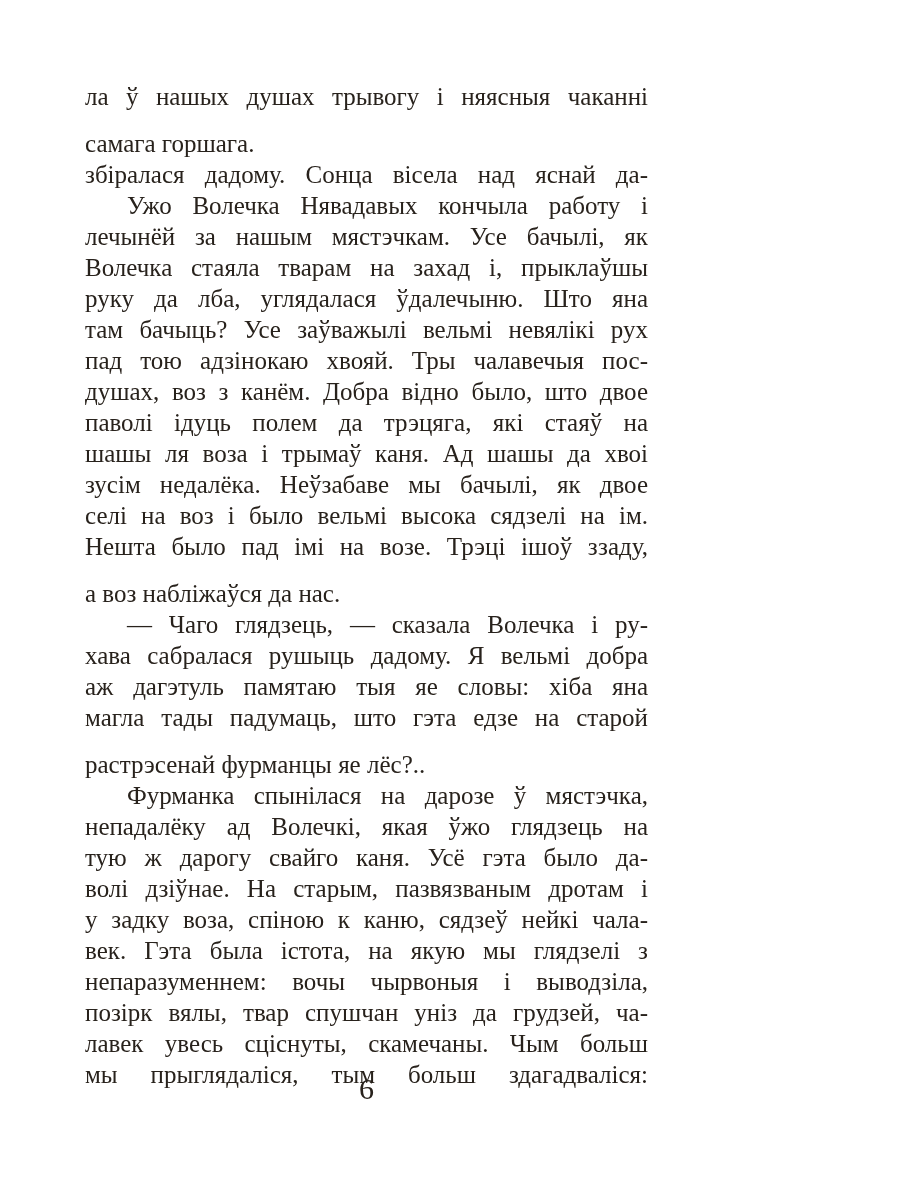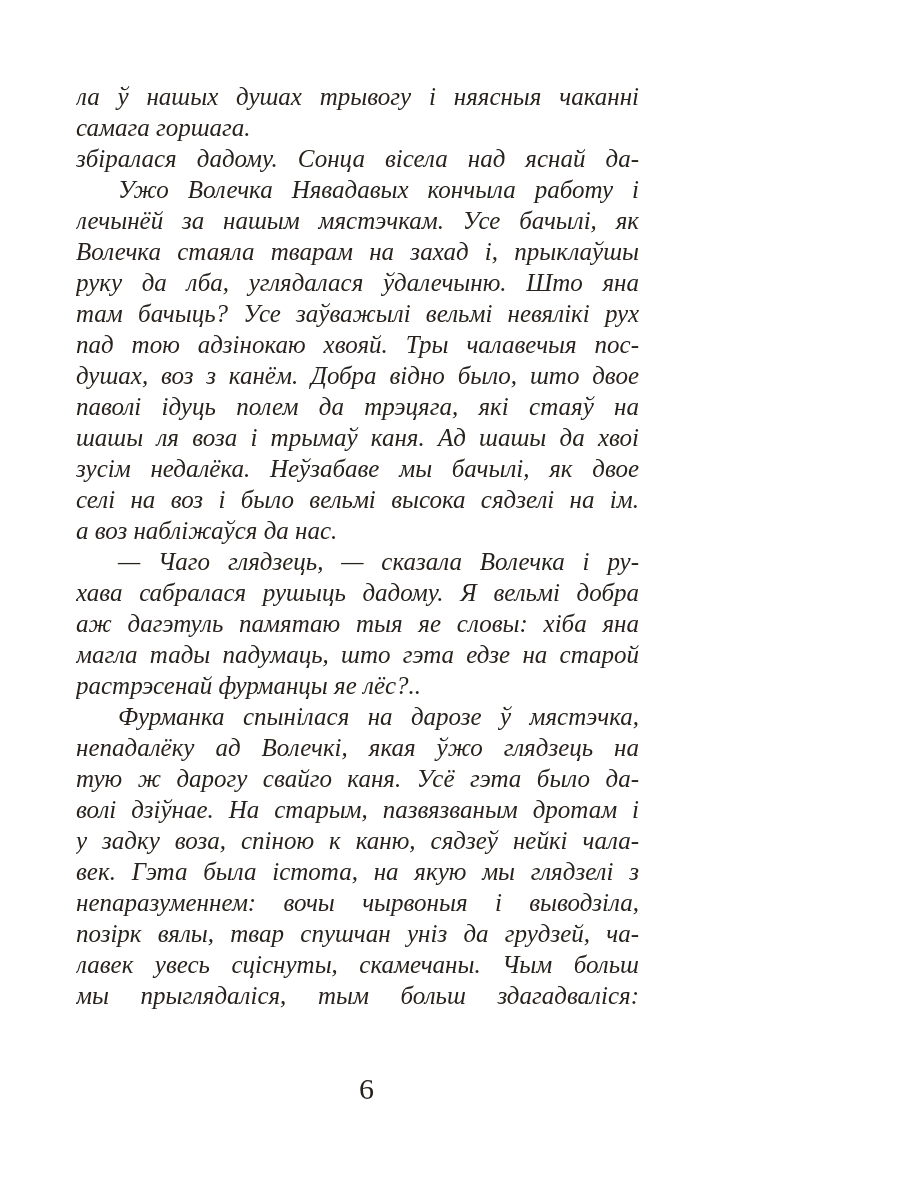--- a/index.html
+++ b/index.html
@@ -13,37 +13,37 @@
     position: relative;
     width: 900px;
     height: 1200px;
     background: #ffffff;
     font-family: "Liberation Serif", "DejaVu Serif", serif;
     color: #28221c;
     overflow: hidden;
   }
   .text-block {
     position: absolute;
-    left: 76px;
+    left: 85px;
     top: 81px;
     width: 563px;
-    font-style: italic;
   }
   .line {
     font-size: 25px;
     line-height: 31px;
     height: 31px;
     text-align: justify;
     text-align-last: justify;
     overflow: hidden;
     white-space: normal;
   }
   .line.para-end {
     text-align: right;
     text-align-last: left;
+    margin-top: 16px;
   }
   .line.indent {
     text-indent: 42px;
   }
   .folio {
     position: absolute;
     top: 1072px;
     left: 85px;
     width: 563px;
     text-align: center;
@@ -64,20 +64,21 @@
       <div class="line">лечынёй за нашым мястэчкам. Усе бачылі, як</div>
       <div class="line">Волечка стаяла тварам на захад і, прыклаўшы</div>
       <div class="line">руку да лба, углядалася ўдалечыню. Што яна</div>
       <div class="line">там бачыць? Усе заўважылі вельмі невялікі рух</div>
       <div class="line">пад тою адзінокаю хвояй. Тры чалавечыя пос-</div>
       <div class="line">душах, воз з канём. Добра відно было, што двое</div>
       <div class="line">паволі ідуць полем да трэцяга, які стаяў на</div>
       <div class="line">шашы ля воза і трымаў каня. Ад шашы да хвоі</div>
       <div class="line">зусім недалёка. Неўзабаве мы бачылі, як двое</div>
       <div class="line">селі на воз і было вельмі высока сядзелі на ім.</div>
+      <div class="line">Нешта было пад імі на возе. Трэці ішоў ззаду,</div>
       <div class="line para-end">а воз набліжаўся да нас.</div>
       <div class="line indent">— Чаго глядзець, — сказала Волечка і ру-</div>
       <div class="line">хава сабралася рушыць дадому. Я вельмі добра</div>
       <div class="line">аж дагэтуль памятаю тыя яе словы: хіба яна</div>
       <div class="line">магла тады падумаць, што гэта едзе на старой</div>
       <div class="line para-end">растрэсенай фурманцы яе лёс?..</div>
       <div class="line indent">Фурманка спынілася на дарозе ў мястэчка,</div>
       <div class="line">непадалёку ад Волечкі, якая ўжо глядзець на</div>
       <div class="line">тую ж дарогу свайго каня. Усё гэта было да-</div>
       <div class="line">волі дзіўнае. На старым, пазвязваным дротам і</div>

